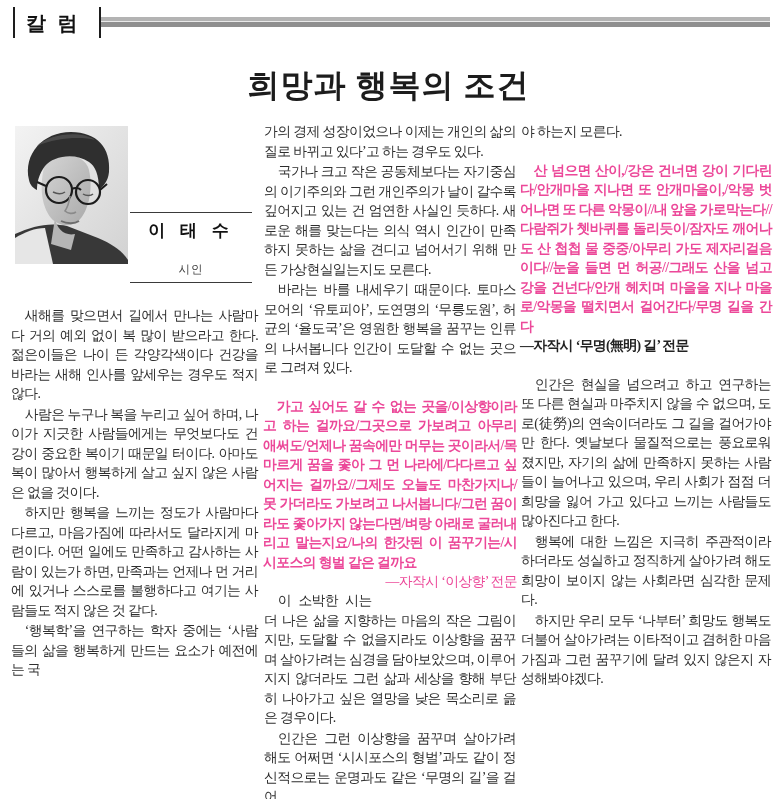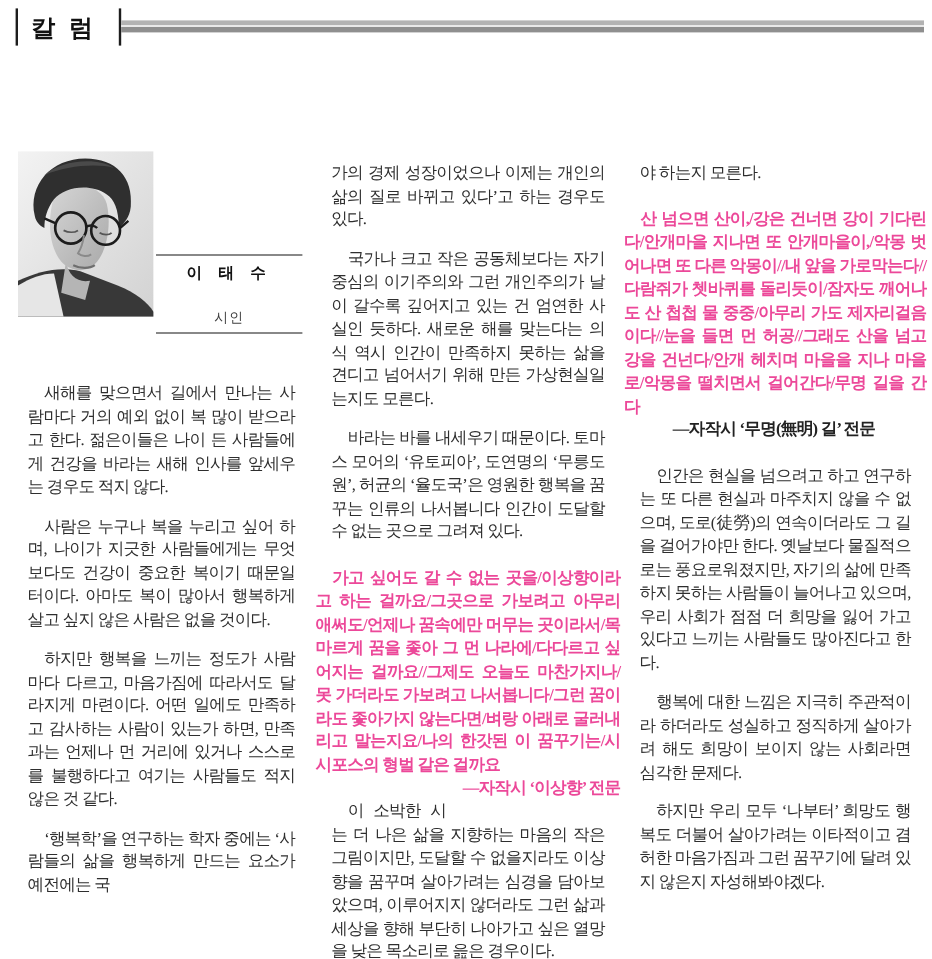--- a/index.html
+++ b/index.html
@@ -38,54 +38,55 @@
 
   
   .photo{position:absolute;left:15px;top:126px;width:113px;height:138px;margin:0;}
   .photo svg{display:block;width:113px;height:138px;}
   .byline{
     position:absolute;left:130px;top:212px;width:122px;
     border-top:1.5px solid #3a3a3a;border-bottom:1.5px solid #3a3a3a;
     padding:6px 0 5px 0;text-align:center;
     font-family:"Liberation Sans","DejaVu Sans",sans-serif;
   }
-  .author-name{font-size:13px;font-weight:bold;letter-spacing:5px;color:#111;white-space:nowrap;}
+  .author-name{font-size:17px;font-weight:bold;letter-spacing:5px;color:#111;white-space:nowrap;}
   .author-role{font-size:11.5px;color:#3c3c3c;margin-top:20px;letter-spacing:1px;}
 
   
   .col{
     position:absolute;width:249px;
     font-size:13.8px;line-height:19.5px;letter-spacing:-0.6px;
     text-align:justify;color:#2e2e2e;word-break:normal;
   }
   .col1{left:10px;top:305px;}
   .col2{left:263px;top:121px;width:254px;}
   .col3{left:520px;top:121px;width:252px;}
-  .col p{margin:13px;}
+  .col p{margin:1px;}
   .col p.indent{text-indent:1em;}
   .col p.poem{
     font-weight:bold;margin:19px 0;text-indent:1em;color:#ec4899;
   }
-  .attr-inline{float:right;font-weight:bold;}
+  .attr-inline{float:right;font-weight:normal;}
   .col p.attr-line{
-    text-align:center;font-weight:bold;margin:0 0 19px 0;padding-right:2px;color:#222;
+    text-align:left;font-weight:bold;margin:0 0 19px 0;padding-right:2px;color:#222;
   }
 </style>
 </head>
 <body>
 
 <div class="page">
 
   <div class="kicker-wrap">
     <span class="vbar v1"></span>
     <div class="kicker">칼 럼</div>
     <span class="vbar v2"></span>
     <div class="ridge"></div>
   </div>
 
+  <h1 class="headline">희망과 행복의 조건</h1>
 
   <figure class="photo">
     <svg viewBox="0 0 113 138" xmlns="http://www.w3.org/2000/svg">
       <defs>
         <linearGradient id="bgph" x1="0" y1="0" x2="1" y2="1">
           <stop offset="0" stop-color="#f3f3f3"></stop>
             <stop offset="1" stop-color="#d2d2d2"></stop>
         </linearGradient>
         <linearGradient id="faceg" x1="0" y1="0" x2="1" y2="1">
           <stop offset="0" stop-color="#d6d6d6"></stop>
@@ -116,21 +117,21 @@
       <path d="M46,95 C52,98 60,98 64,95" fill="none" stroke="#6e6e6e" stroke-width="1.8"></path>
     </svg>
   </figure>
 
   <div class="byline">
     <div class="author-name">이 태 수</div>
     <div class="author-role">시인</div>
   </div>
 
   <div class="col col1">
-    <p class="indent">새해를 맞으면서 길에서 만나는 사람마다 거의 예외 없이 복 많이 받으라고 한다. 젊은이들은 나이 든 사람들에게 건강을 바라는 새해 인사를 앞세우는 경우도 적지 않다.</p>
+    <p class="indent">새해를 맞으면서 길에서 만나는 사람마다 거의 예외 없이 복 많이 받으라고 한다. 젊은이들은 나이 든 각양각색이다 건강을 바라는 새해 인사를 앞세우는 경우도 적지 않다.</p>
     <p class="indent">사람은 누구나 복을 누리고 싶어 하며, 나이가 지긋한 사람들에게는 무엇보다도 건강이 중요한 복이기 때문일 터이다. 아마도 복이 많아서 행복하게 살고 싶지 않은 사람은 없을 것이다.</p>
     <p class="indent">하지만 행복을 느끼는 정도가 사람마다 다르고, 마음가짐에 따라서도 달라지게 마련이다. 어떤 일에도 만족하고 감사하는 사람이 있는가 하면, 만족과는 언제나 먼 거리에 있거나 스스로를 불행하다고 여기는 사람들도 적지 않은 것 같다.</p>
     <p class="indent">‘행복학’을 연구하는 학자 중에는 ‘사람들의 삶을 행복하게 만드는 요소가 예전에는 국</p>
   </div>
 
   <div class="col col2">
     <p>가의 경제 성장이었으나 이제는 개인의 삶의 질로 바뀌고 있다’고 하는 경우도 있다.</p>
     <p class="indent">국가나 크고 작은 공동체보다는 자기중심의 이기주의와 그런 개인주의가 날이 갈수록 깊어지고 있는 건 엄연한 사실인 듯하다. 새로운 해를 맞는다는 의식 역시 인간이 만족하지 못하는 삶을 견디고 넘어서기 위해 만든 가상현실일는지도 모른다.</p>
     <p class="indent">바라는 바를 내세우기 때문이다. 토마스 모어의 ‘유토피아’, 도연명의 ‘무릉도원’, 허균의 ‘율도국’은 영원한 행복을 꿈꾸는 인류의 나서봅니다 인간이 도달할 수 없는 곳으로 그려져 있다.</p>
     <p class="poem"><span>가고 싶어도 갈 수 없는 곳을/이상향이라고 하는 걸까요/그곳으로 가보려고 아무리 애써도/언제나 꿈속에만 머무는 곳이라서/목마르게 꿈을 좇아 그 먼 나라에/다다르고 싶어지는 걸까요//그제도 오늘도 마찬가지나/못 가더라도 가보려고 나서봅니다/그런 꿈이라도 좇아가지 않는다면/벼랑 아래로 굴러내리고 말는지요/나의 한갓된 이 꿈꾸기는/시시포스의 형벌 같은 걸까요</span><span class="attr-inline">—자작시 ‘이상향’ 전문</span></p>

